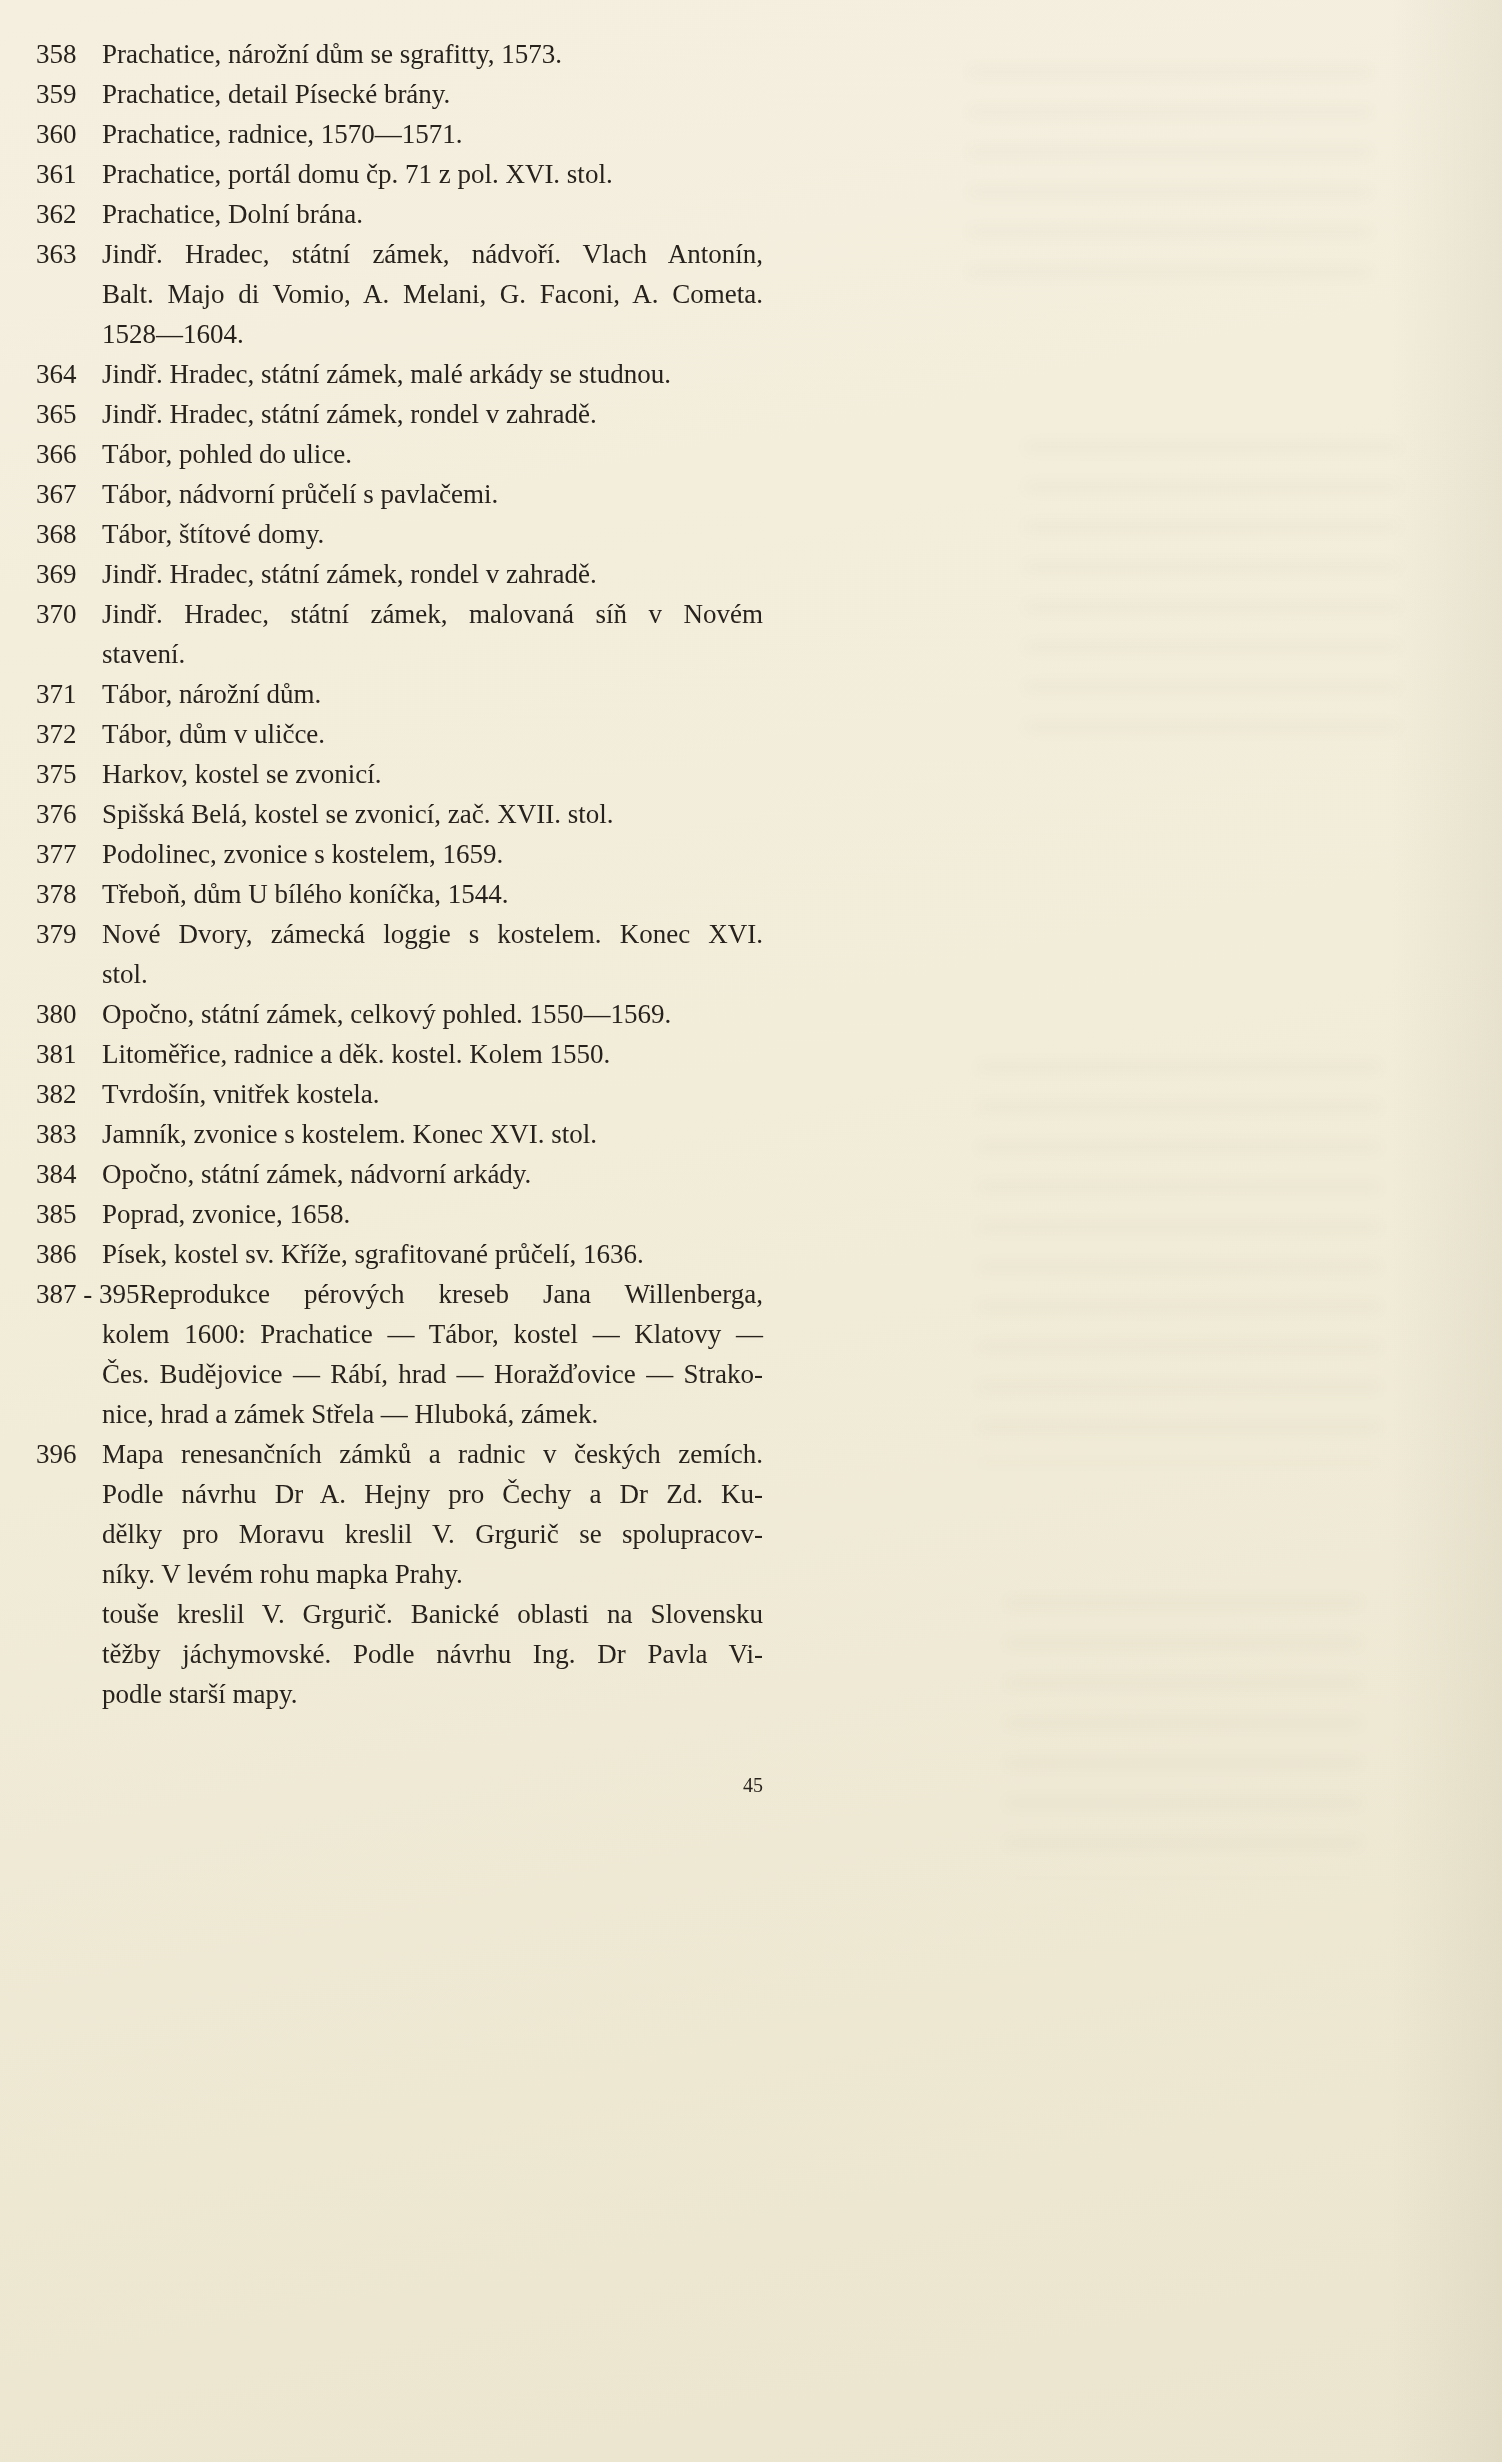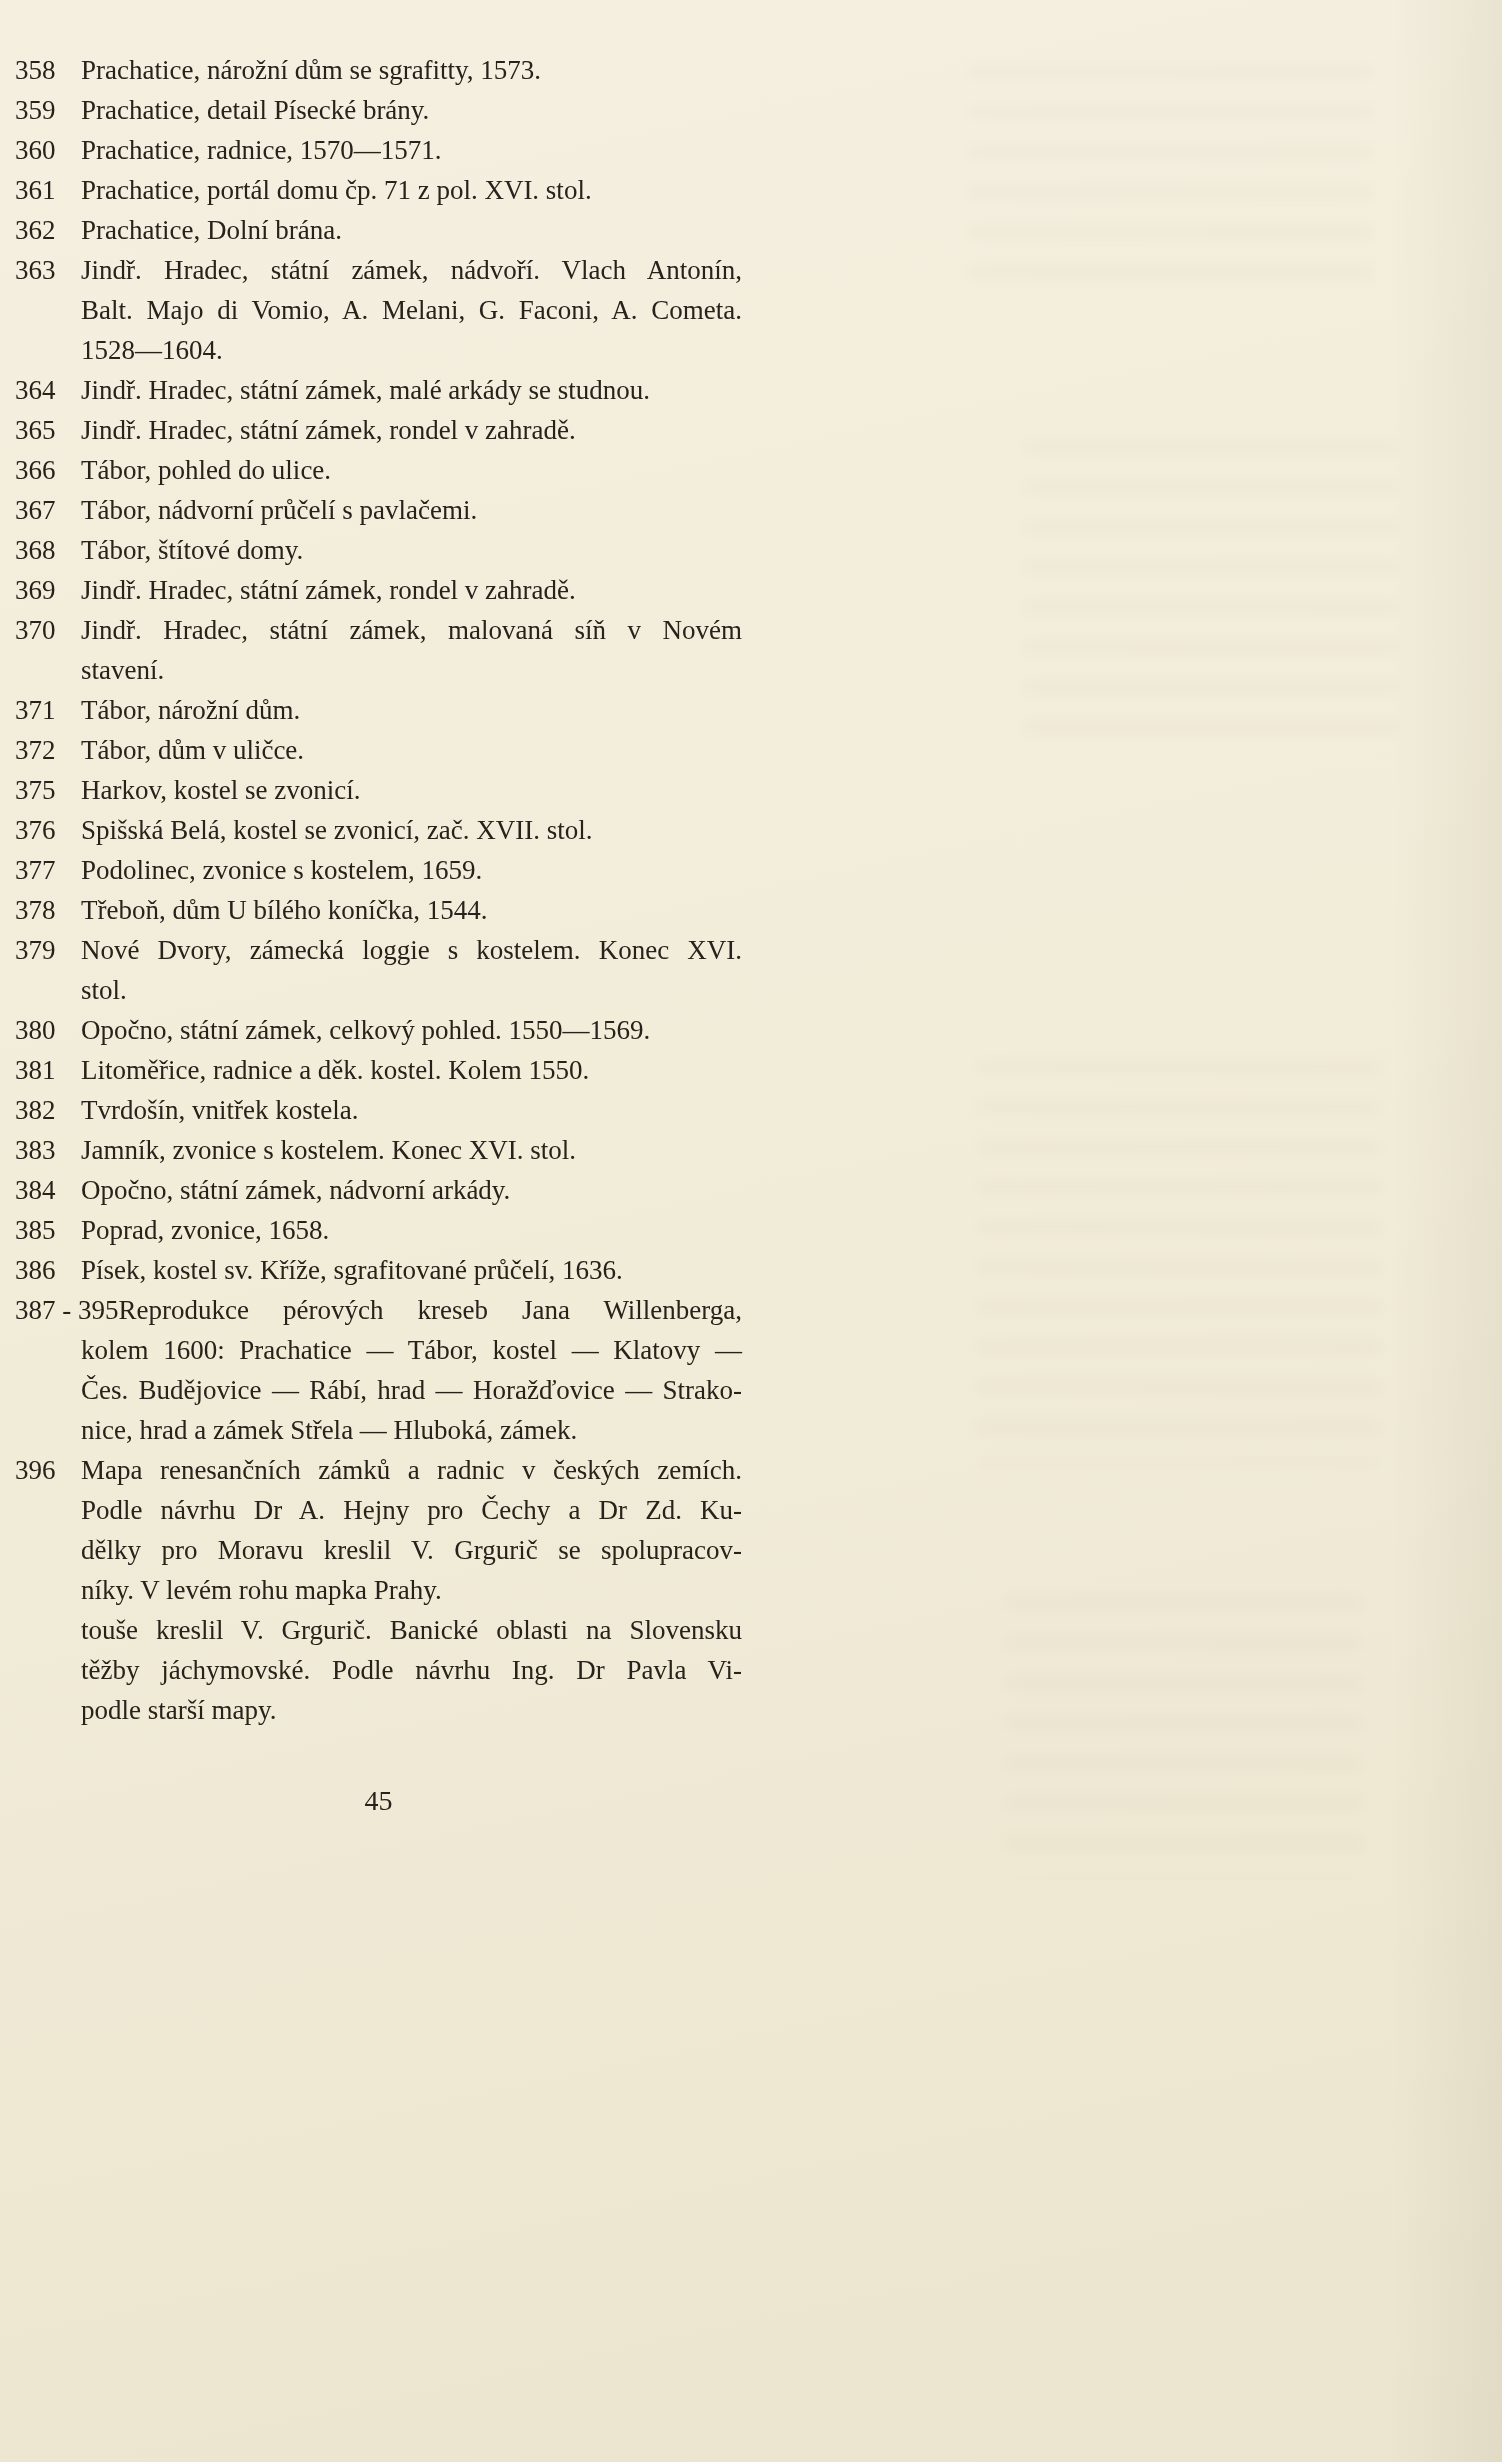--- a/index.html
+++ b/index.html
@@ -37,42 +37,41 @@
   .page::after {
     content: "";
     position: absolute;
     top: 0; right: 0; bottom: 0;
     width: 113px;
     background: linear-gradient(90deg, rgba(0,0,0,0), rgba(90,80,55,0.07));
     pointer-events: none;
   }
   .textblock {
     position: absolute;
-    left: 15px;
+    left: 36px;
     top: 34px;
     width: 727px;
     font-size: 27px;
     line-height: 40px;
-    margin-top: 16px;
   }
   .entry { padding-left: 66px; }
   .num {
     display: inline-block;
     min-width: 66px;
     margin-left: -66px;
   }
   .line { text-align: left; }
   .line.just {
     text-align: justify;
     text-align-last: justify;
   }
   .folio {
     margin-top: 51px;
-    text-align: center;
-    font-size: 28px;
+    text-align: right;
+    font-size: 20px;
   }
 </style>
 </head>
 <body>
 
 <div class="page">
   <div class="ghost g1"></div>
   <div class="ghost g2"></div>
   <div class="ghost g3"></div>
   <div class="ghost g4"></div>

